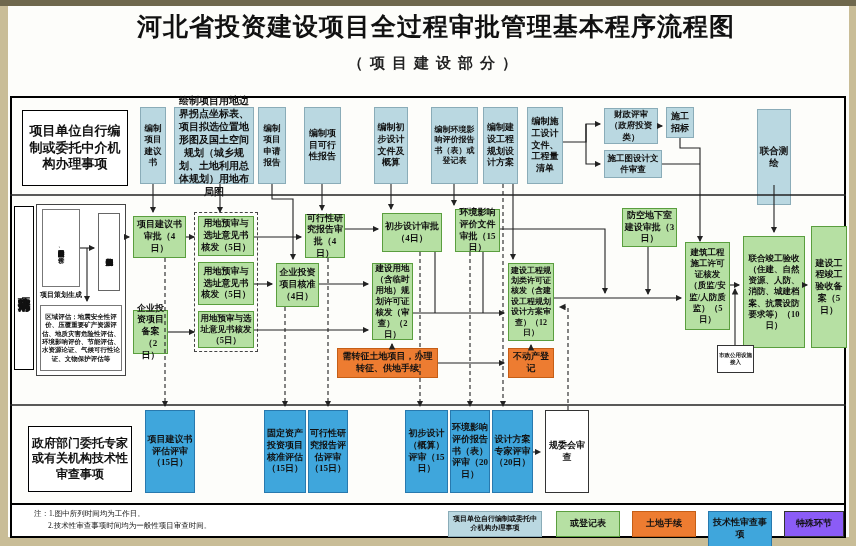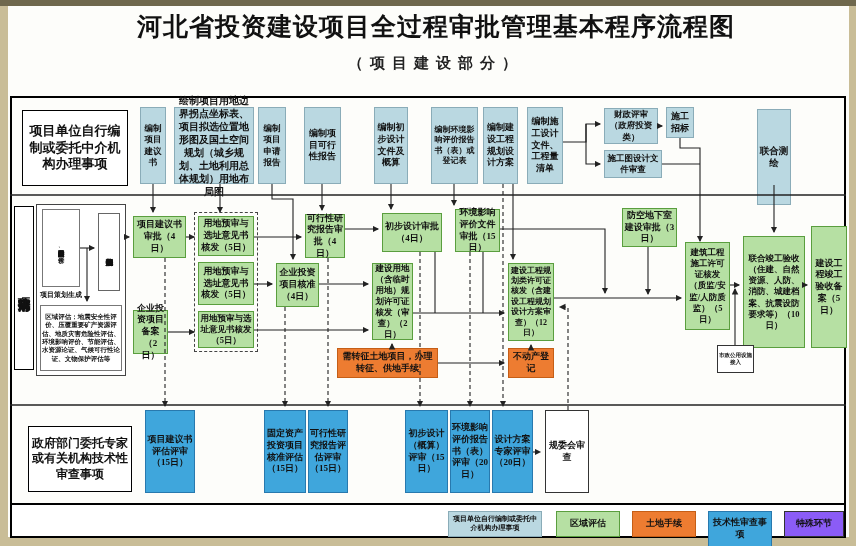--- a/index.html
+++ b/index.html
@@ -86,22 +86,26 @@
   <div class="box white" style="left:717px;top:345px;width:37px;height:28px;font-size:5.5px;">市政公用设施接入</div>
   <div class="box white" style="left:545px;top:410px;width:44px;height:83px;">规委会审查</div>
 
   <div class="box cyan" style="left:145px;top:410px;width:50px;height:83px;">项目建议书评估评审（15日）</div>
   <div class="box cyan" style="left:264px;top:410px;width:42px;height:83px;">固定资产投资项目核准评估（15日）</div>
   <div class="box cyan" style="left:308px;top:410px;width:40px;height:83px;">可行性研究报告评估评审（15日）</div>
   <div class="box cyan" style="left:405px;top:410px;width:43px;height:83px;">初步设计（概算）评审（15日）</div>
   <div class="box cyan" style="left:450px;top:410px;width:40px;height:83px;">环境影响评价报告书（表）评审（20日）</div>
   <div class="box cyan" style="left:492px;top:410px;width:41px;height:83px;">设计方案专家评审（20日）</div>
 
+  <div class="abs notes" style="left:18px;top:508px;width:320px;">
+    <div>注：1.图中所列时间均为工作日。</div>
+    <div style="padding-left:14px;">2.技术性审查事项时间均为一般性项目审查时间。</div>
+  </div>
   <div class="box" style="left: 448px; top: 511px; width: 94px; height: 26px; font-size: 7px; border-color: rgb(138, 172, 184); background: rgb(186, 216, 225);">项目单位自行编制或委托中介机构办理事项</div>
-  <div class="box" style="left: 556px; top: 511px; width: 64px; height: 26px; border-color: rgb(90, 158, 62); background: rgb(182, 224, 163);">区域评估</div>
+  <div class="box" style="left: 556px; top: 511px; width: 64px; height: 26px; border-color: rgb(90, 158, 62); background: rgb(182, 224, 163);">或登记表</div>
   <div class="box" style="left: 632px; top: 511px; width: 64px; height: 26px; border-color: rgb(197, 94, 22); background: rgb(237, 124, 49);">土地手续</div>
   <div class="box" style="left: 708px; top: 511px; width: 64px; height: 36px; border-color: rgb(40, 121, 174); background: rgb(63, 166, 220);">技术性审查事项</div>
   <div class="box" style="left: 784px; top: 511px; width: 60px; height: 26px; border-color: rgb(51, 51, 51); background: #8b5cf6;">特殊环节</div>
 
   <svg class="flow" width="856" height="546">
     <defs>
       <marker id="ah" markerWidth="7" markerHeight="7" refX="5" refY="3" orient="auto">
         <path d="M0,0 L6,3 L0,6 Z" fill="#222"></path>
       </marker>
     </defs>

